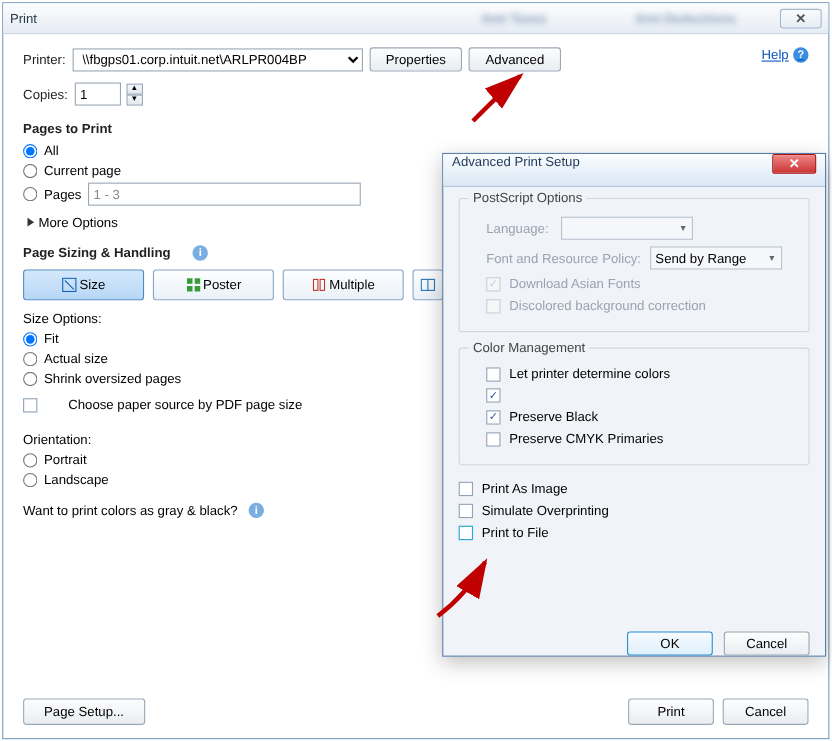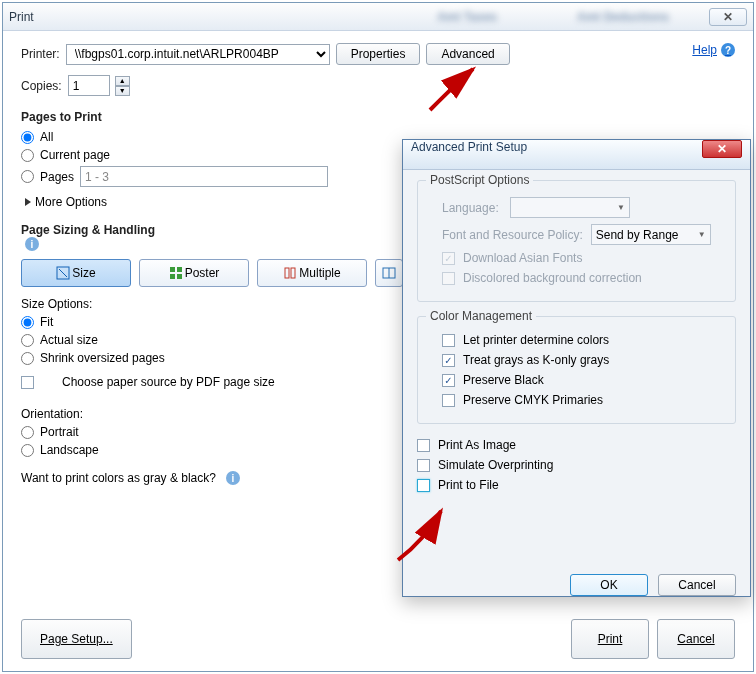--- a/index.html
+++ b/index.html
@@ -26,21 +26,21 @@
   .tri { width:0;height:0;border-top:4px solid transparent;border-bottom:4px solid transparent;border-left:6px solid #333; }
   .help { position:absolute; top:12px; right:18px; display:flex; align-items:center; gap:4px; color:#0a52c4; text-decoration:underline; }
   .info { width:14px; height:14px; border-radius:50%; background:#3a8de0; color:#fff; display:inline-flex; align-items:center; justify-content:center; font-size:10px; font-weight:bold; }
   .info2 { width:14px; height:14px; border-radius:50%; background:#7aaee0; color:#fff; display:inline-flex; align-items:center; justify-content:center; font-size:10px; font-weight:bold; margin-left:4px;}
   .seg { display:flex; gap:8px; margin:8px 0; }
   .segbtn { width:110px; height:28px; border:1px solid #8aa3c6; border-radius:3px; background:linear-gradient(#fdfeff,#eaf1f8); display:flex; align-items:center; justify-content:center; gap:2px; }
   .segbtn.active { background:linear-gradient(#d4e8fb,#b7d7f6); border-color:#4d87c7; }
   .segicon { width:14px; height:14px; }
   .subh { margin:10px 0 4px; }
   .footer { position:absolute; bottom:12px; left:18px; right:18px; display:flex; align-items:center; }
-  .footer .btn { padding:0 18px; height:40px;text-decoration:underline; }
+  .footer .btn { padding:0 18px; height:24px; }
   .blurhead { position:absolute; top:120px; right:60px; color:#1a2f55; font-weight:bold; font-size:13px; filter:blur(0.3px);}
   
   .adv { position:absolute; left:399px; top:136px; width:349px; height:458px; border:1px solid #5a7fa8; background:#f0f3f7; box-shadow:0 6px 18px rgba(0,0,0,0.25); }
   .adv .atitle { height:30px; background:linear-gradient(#fafdff,#dae7f4); border-bottom:1px solid #b6c7db; display:flex; padding:0 8px; }
   .adv .atitle span.t { color:#1e3a5a; }
   .adv .aclose { margin-left:auto; width:40px; height:18px; border-radius:2px; background:linear-gradient(#e88,#c33); border:1px solid #a11; color:#fff; display:flex; align-items:center; justify-content:center; font-weight:bold; font-size:11px;}
   .adv .abody { padding:10px 14px; }
   .fieldset { border:1px solid #cfd8e2; border-radius:3px; padding:10px 24px; margin-bottom:14px; position:relative; background:#f0f3f7;}
   .fieldset .legend { position:absolute; top:-8px; left:8px; background:#f0f3f7; padding:0 4px; color:#444; }
   .disabled { color:#9aa4b0; }
@@ -112,21 +112,21 @@
     <div class="radio-row">
       <input type="radio" style="">
       <span>Pages</span>
       <input type="text" class="pages-input" value="1 - 3" style="">
     </div>
     <div class="more-opt">
       <span class="tri"></span>
       <span>More Options</span>
     </div>
 
-    <div class="section-h" style="display:flex;align-items:flex-start;gap:0;flex-direction:column;">
+    <div class="section-h" style="display:flex;align-items:center;gap:16px;">
       <span>Page Sizing &amp; Handling</span>
       <span class="info2">i</span>
     </div>
     <div class="seg">
       <div class="segbtn active">
         <svg class="segicon" viewBox="0 0 14 14">
             <rect x="1" y="1" width="12" height="12" fill="none" stroke="#1363b5"></rect>
             <path d="M3 3 L7 7 M11 11 L7 7" stroke="#1363b5" fill="none"></path>
           </svg>
         <span>Size</span>
@@ -251,21 +251,20 @@
       </div>
 
       <div class="fieldset">
         <div class="legend">Color Management</div>
         <div class="adrow">
             <span class="chk"></span>
             <span>Let printer determine colors</span>
           </div>
         <div class="adrow">
             <span class="chk">✓</span>
-            <span>Treat grays as K-only grays</span>
           </div>
         <div class="adrow">
             <span class="chk">✓</span>
             <span>Preserve Black</span>
           </div>
         <div class="adrow">
             <span class="chk"></span>
             <span>Preserve CMYK Primaries</span>
           </div>
       </div>

